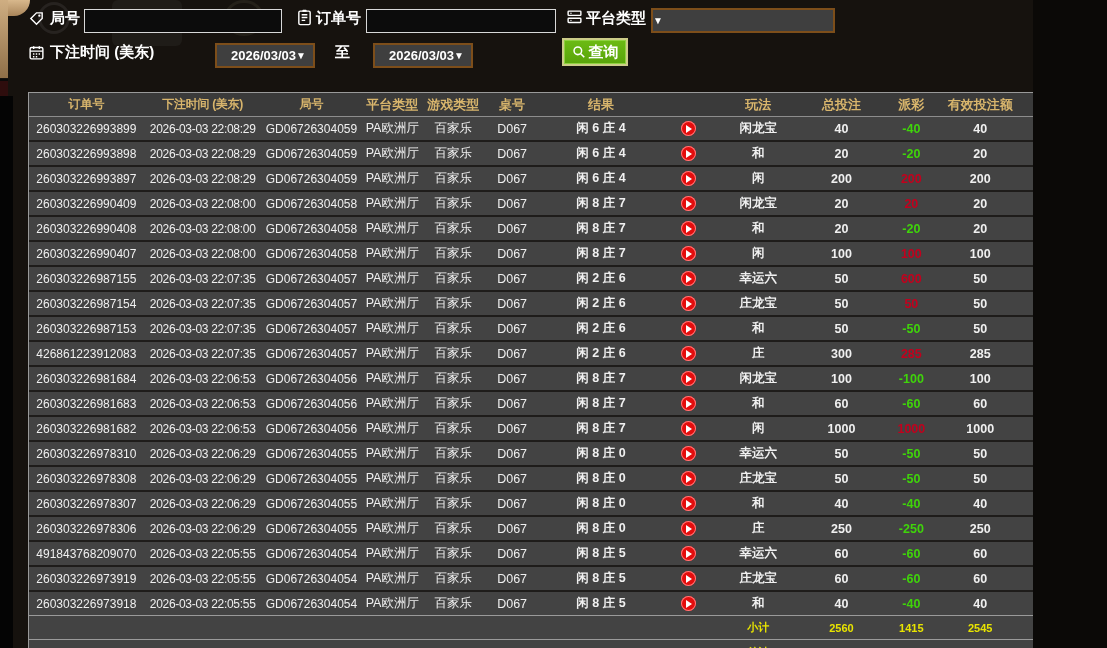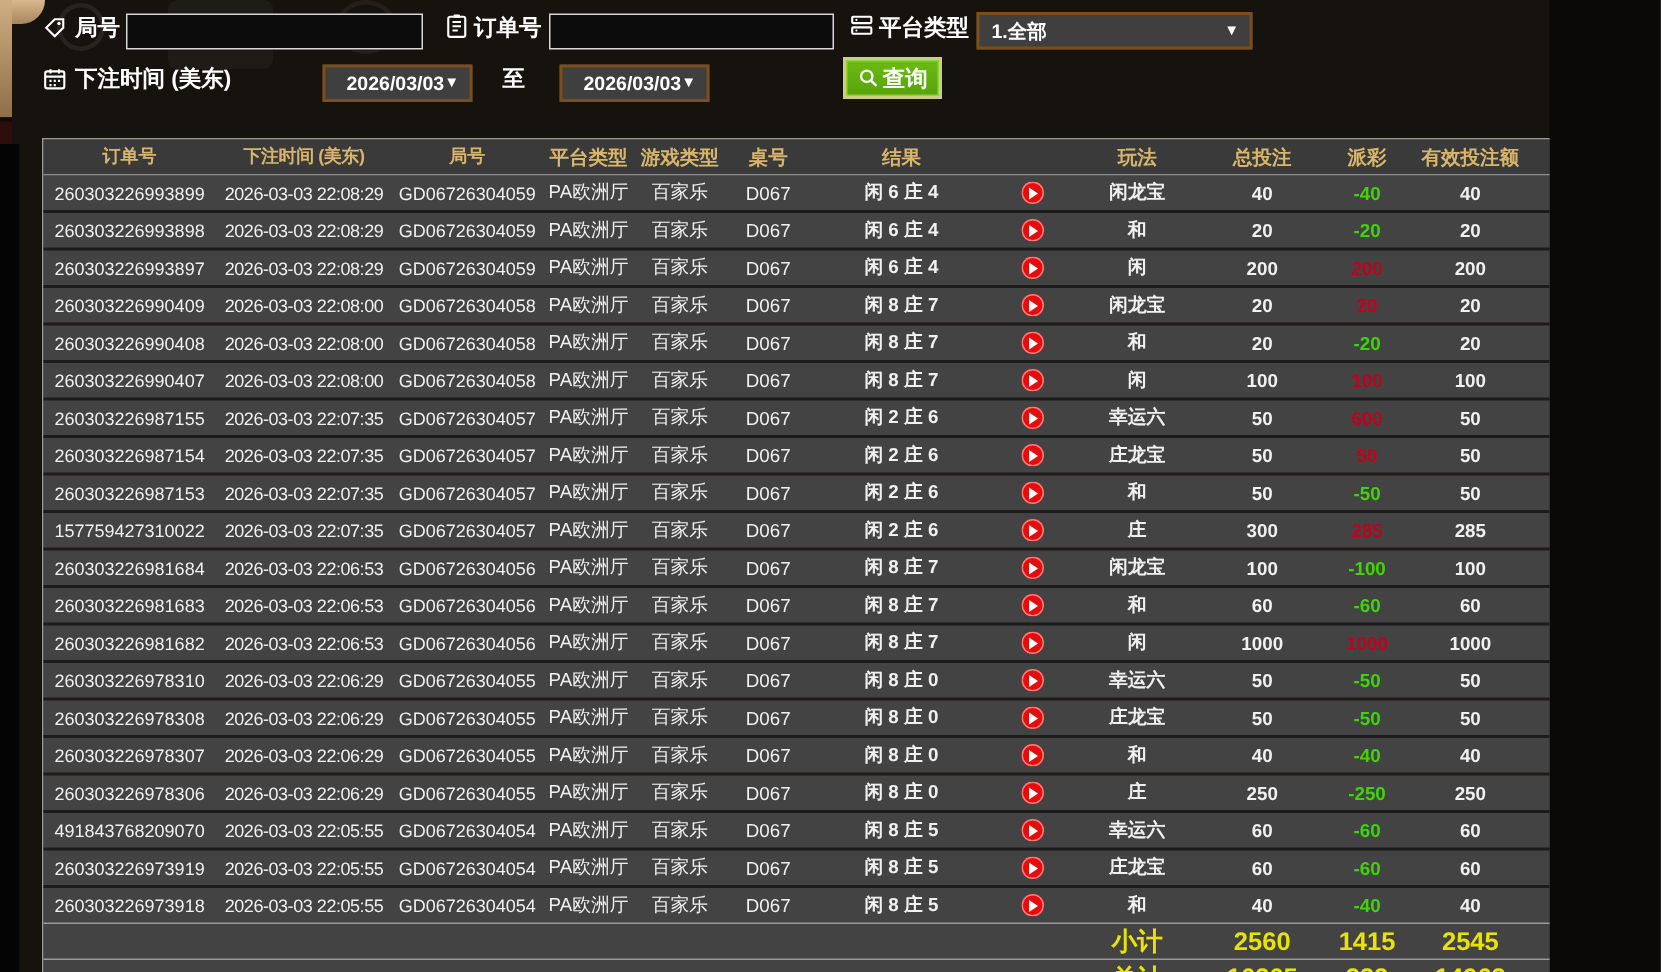--- a/index.html
+++ b/index.html
@@ -43,21 +43,21 @@
     display:flex;align-items:center;justify-content:center;gap:3px;cursor:pointer;box-sizing:border-box;}
   .querybtn svg{width:14px;height:14px;}
 
   
   .grid{position:absolute;left:28px;top:92px;width:1070px;border:1px solid #9a9a9a;background:#434343;}
   .trow{display:flex;align-items:center;height:23px;background:#434343;}
   .trow > div{text-align:center;overflow:hidden;white-space:nowrap;}
   .thead{background:#3a3a3a;border-bottom:1px solid #8d8d8d;color:#d8b56c;font-weight:bold;font-size:13px;height:23px;}
   .tdata{border-top:2px solid #1e1c1a;color:#f0f0f0;font-size:12.5px;}
   .tdata:first-of-type{border-top:none;}
-  .tsum{border-top:1px solid #9a9a9a;color:#e8e400;font-weight:bold;font-size:17px;height:23px;}
+  .tsum{border-top:1px solid #9a9a9a;color:#e8e400;font-weight:bold;font-size:11px;height:23px;}
   .tsum.total{height:24px;}
 
   .c-order{width:115px;font-size:12px;}
   .c-time{width:118px;font-size:12px;letter-spacing:-0.3px;}
   .c-game{width:100px;font-size:12px;}
   .c-plat{width:62px;}
   .c-gtype{width:60px;}
   .c-tbl{width:58px;}
   .c-result{width:120px;font-weight:bold;}
   .c-icon{width:55px;display:flex;align-items:center;justify-content:center;}
@@ -110,21 +110,20 @@
   <span class="ficon" style="left:566px;top:9px;">
     <svg viewBox="0 0 24 24" fill="none" stroke="#fff" stroke-width="2">
       <rect x="3" y="3" width="18" height="6" rx="1"></rect>
       <rect x="3" y="13" width="18" height="6" rx="1"></rect>
       <circle cx="7" cy="6" r="1" fill="#fff" stroke="none"></circle>
       <circle cx="7" cy="16" r="1" fill="#fff" stroke="none"></circle>
     </svg>
   </span>
   <span class="flabel" style="left:586px;top:9px;">平台类型</span>
   <div class="dropbtn" style="left:651px;top:8px;width:184px;height:25px;">
-    <span class="val">1.全部</span>
     <span class="arrow">▼</span>
   </div>
 
   <span class="ficon" style="left:28px;top:44px;">
     <svg viewBox="0 0 24 24" fill="none" stroke="#fff" stroke-width="2">
       <rect x="3" y="5" width="18" height="16" rx="2"></rect>
       <path d="M3 10h18M8 3v4M16 3v4M7 14h2M11 14h2M15 14h2M7 18h2M11 18h2"></path>
     </svg>
   </span>
   <span class="flabel" style="left:50px;top:43px;">下注时间 (美东)</span>
@@ -339,21 +338,21 @@
             </span>
     </div>
     <div class="c-play">和</div>
     <div class="c-bet">50</div>
     <div class="c-payout neg">-50</div>
     <div class="c-valid">50</div>
     <div class="c-status">已派彩</div>
   </div>
 
   <div class="trow tdata">
-    <div class="c-order">157759427310022</div>
+    <div class="c-order">426861223912083</div>
     <div class="c-time">2026-03-03 22:07:35</div>
     <div class="c-game">GD06726304057</div>
     <div class="c-plat">PA欧洲厅</div>
     <div class="c-gtype">百家乐</div>
     <div class="c-tbl">D067</div>
     <div class="c-result">闲 2 庄 6</div>
     <div class="c-icon">
       <span class="playbtn">
               <span class="tri"></span>
             </span>

